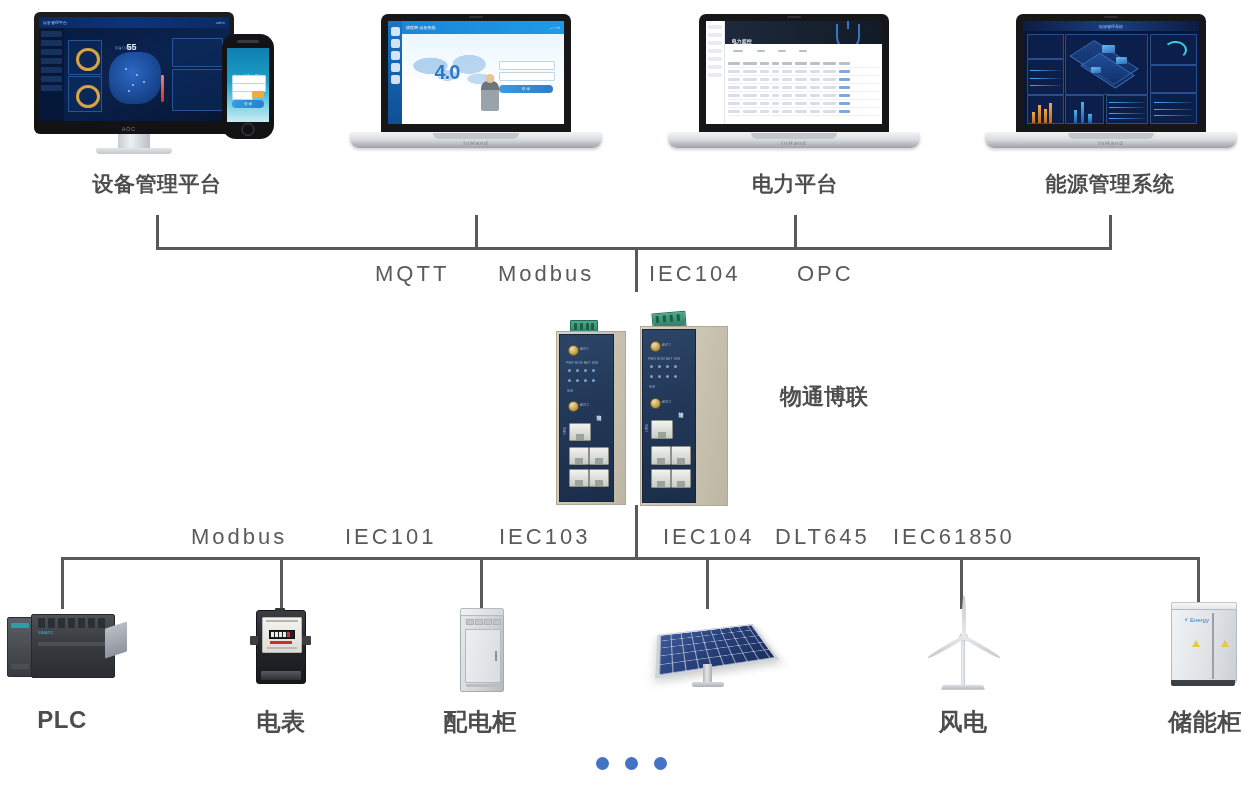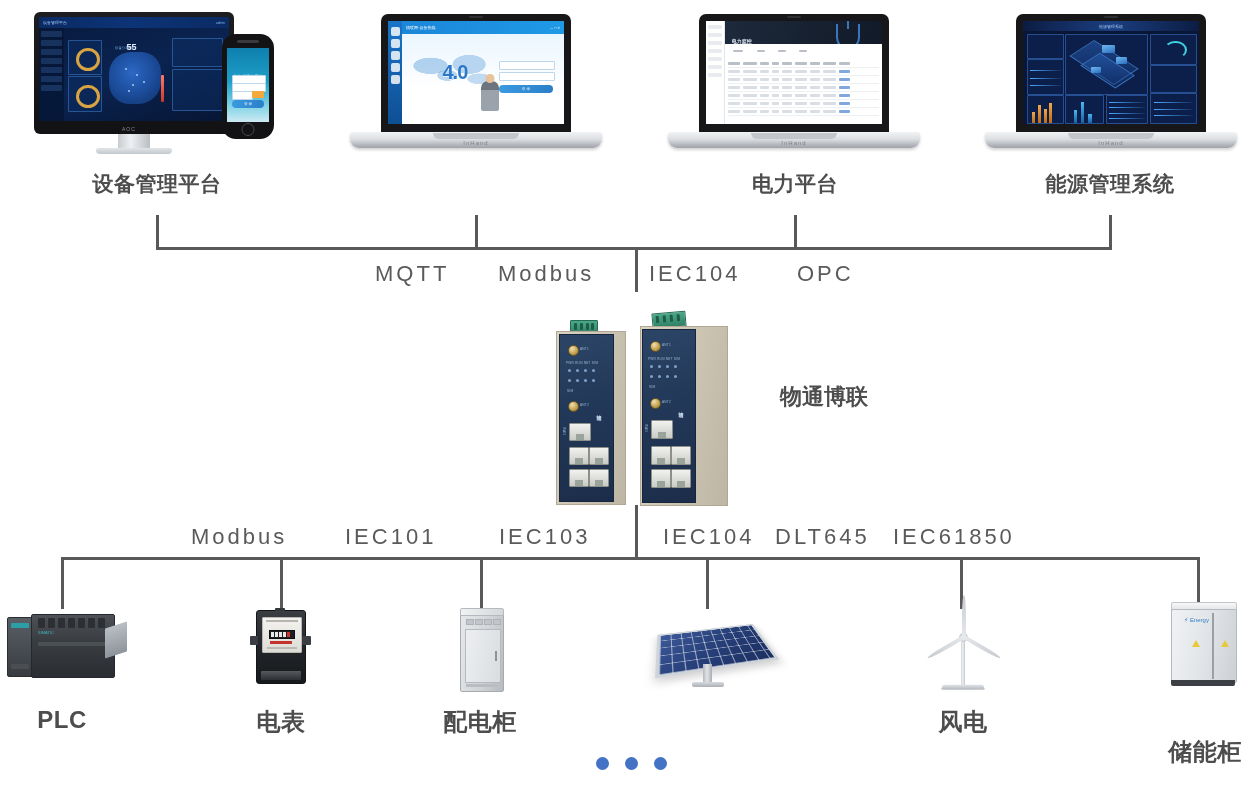--- a/index.html
+++ b/index.html
@@ -255,21 +255,20 @@
       radial-gradient(ellipse at 68% 32%, rgba(120,175,225,0.5) 0 20%, transparent 21%),
       radial-gradient(ellipse at 80% 62%, rgba(120,175,225,0.45) 0 12%, transparent 13%);
   }
   .big4g {
     position: absolute;
     left: 20%; top: 30%;
     font-size: 20px; font-weight: bold;
     color: #2c78c9;
     letter-spacing: -1px;
     text-shadow: 0 1px 0 rgba(255,255,255,0.6);
-    margin-left: 8px;
   }
   .person {
     position: absolute;
     right: 40%; bottom: 14%;
     width: 18px; height: 30px;
     background: linear-gradient(180deg, #6c757d 0 30%, #9aa3ab 30% 100%);
     border-radius: 7px 7px 2px 2px;
   }
   .person::before {
     content: ""; position: absolute;
@@ -1100,21 +1099,21 @@
   <div class="abs" style="left:1165px; top:600px; width:80px; height:92px;">
     <div class="ess-top" style="left:6px; top:2px; width:64px; height:8px;"></div>
     <div class="ess" style="left:6px; top:9px; width:64px; height:72px;">
       <div class="ess-logo" style="left:12px; top:6px;">⚡ Energy</div>
       <div class="ess-split" style="left:40px; top:3px; height:66px;"></div>
       <div class="warn-tri" style="left:20px; top:30px;"></div>
       <div class="warn-tri" style="left:49px; top:30px;"></div>
     </div>
     <div class="ess-foot" style="left:6px; top:80px; width:64px; height:6px;"></div>
   </div>
-  <div class="node-label" style="left:1155px; top:736px; width:100px; font-size:24px;">储能柜</div>
+  <div class="node-label" style="left:1155px; top:706px; width:100px; font-size:24px;">储能柜</div>
 
   <div class="abs" style="left:596px; top:757px; width:72px; height:16px;">
     <div class="dot" style="left:0px; top:0px;"></div>
     <div class="dot" style="left:29px; top:0px;"></div>
     <div class="dot" style="left:58px; top:0px;"></div>
   </div>
 
 </div>
 
 </body></html>

